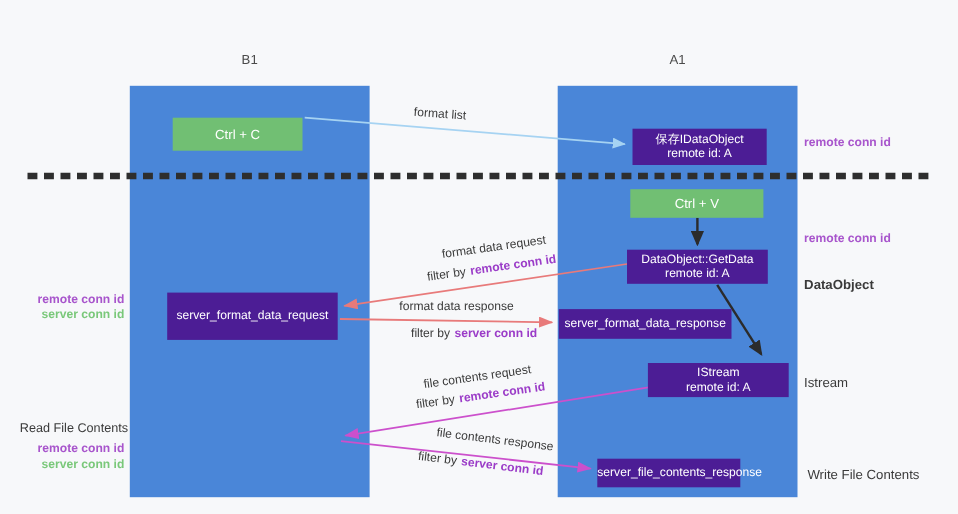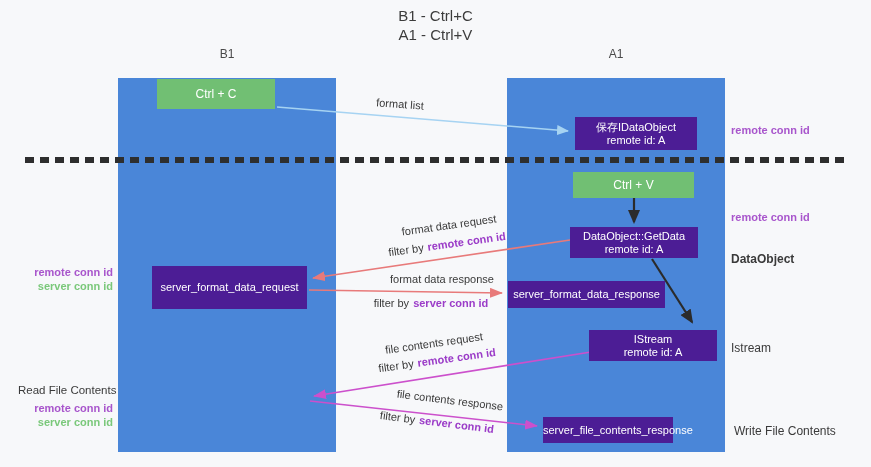--- a/index.html
+++ b/index.html
@@ -22,24 +22,20 @@
   .darktx{color:#3a3a3a;font-weight:normal;}
   .filter-hl{color:#9b3cc8;font-weight:bold;}
   .pref{margin-right:4px;}
   .leftcol-lbl{text-align:right;line-height:14px;}
 </style>
 </head>
 <body>
 
 <div id="stage">
 
-  <div class="title">
-    <div>B1 - Ctrl+C</div>
-    <div>A1 - Ctrl+V</div>
-  </div>
 
   <div class="colhead left">
     <div>B1</div>
   </div>
   <div class="colhead right">
     <div>A1</div>
   </div>
 
   <div class="lifeline left"></div>
   <div class="lifeline right"></div>
@@ -70,21 +66,21 @@
 
     <line x1="570" y1="240" x2="313" y2="278" stroke="#e87a7a" stroke-width="1.6" marker-end="url(#m-salmon)"></line>
 
     <line x1="309" y1="290" x2="502" y2="293" stroke="#e87a7a" stroke-width="1.6" marker-end="url(#m-salmon)"></line>
 
     <line x1="591" y1="352" x2="314" y2="396" stroke="#cc50cc" stroke-width="1.6" marker-end="url(#m-magenta)"></line>
 
     <line x1="310" y1="401" x2="537" y2="426" stroke="#cc50cc" stroke-width="1.6" marker-end="url(#m-magenta)"></line>
   </svg>
 
-  <div class="box green" style="left:157px;top:79px;width:118px;height:30px;font-size:12px;">
+  <div class="box green" style="left:157px;top:107px;width:118px;height:30px;font-size:12px;">
     <div>Ctrl + C</div>
   </div>
 
   <div class="box orange" style="left:575px;top:117px;width:122px;height:33px;">
     <div>保存IDataObject</div>
     <div>remote id: A</div>
   </div>
 
   <div class="box green" style="left:573px;top:172px;width:121px;height:26px;font-size:12px;">
     <div>Ctrl + V</div>
@@ -113,21 +109,21 @@
     <div>server_file_contents_response</div>
   </div>
 
   <div class="midlabel" style="left:350px;top:98px;width:100px;transform:rotate(4deg);">format list</div>
 
   <div class="midlabel" style="left:389px;top:219px;width:120px;transform:rotate(-8deg);">format data request</div>
   <div class="midlabel" style="left:377px;top:238px;width:140px;transform:rotate(-8deg);">
     <span class="pref">filter by</span><span class="filter-hl">remote conn id</span>
   </div>
 
-  <div class="midlabel" style="left:382px;top:273px;width:120px;">format data response</div>
+  <div class="midlabel" style="left:355px;top:273px;width:120px;">format data response</div>
   <div class="midlabel" style="left:361px;top:297px;width:140px;">
     <span class="pref">filter by</span><span class="filter-hl">server conn id</span>
   </div>
 
   <div class="midlabel" style="left:374px;top:337px;width:120px;transform:rotate(-8deg);">file contents request</div>
   <div class="midlabel" style="left:367px;top:354px;width:140px;transform:rotate(-8deg);">
     <span class="pref">filter by</span><span class="filter-hl">remote conn id</span>
   </div>
 
   <div class="midlabel" style="left:385px;top:394px;width:130px;transform:rotate(7deg);">file contents response</div>

